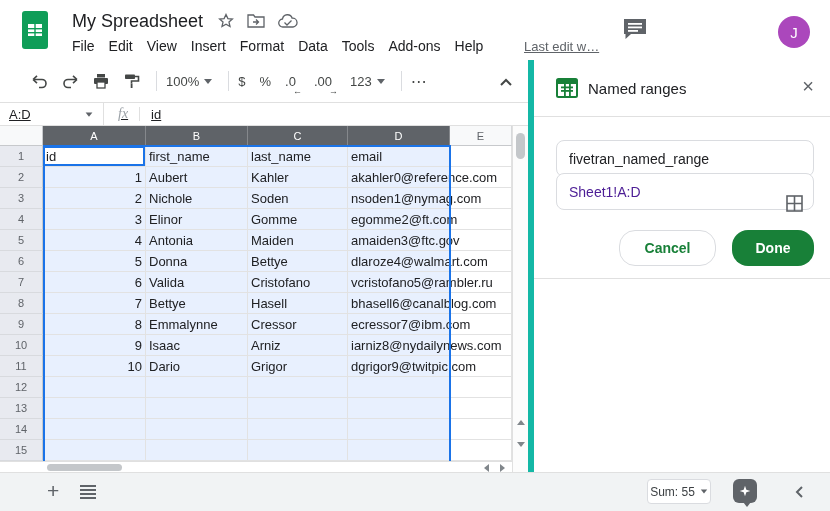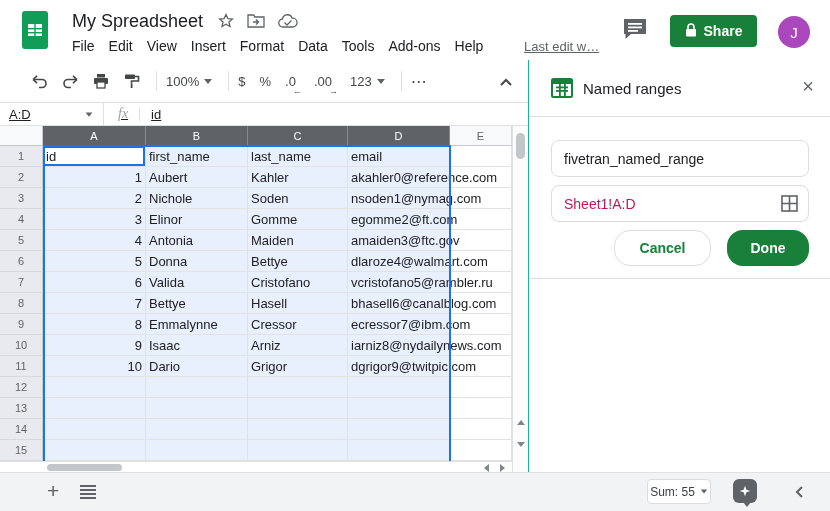--- a/index.html
+++ b/index.html
@@ -66,29 +66,29 @@
   .vthumb { position:absolute; left:3px; top:7px; width:9px; height:26px; background:#c4c7ca; border-radius:5px; }
   .tri { width:0; height:0; position:absolute; }
   .tri.up   { border-left:4px solid transparent; border-right:4px solid transparent; border-bottom:5px solid #80868b; left:4px; top:294px; }
   .tri.down { border-left:4px solid transparent; border-right:4px solid transparent; border-top:5px solid #80868b; left:4px; top:316px; }
   .hscroll { position:absolute; left:0; top:461px; width:512px; height:11px; background:#fff; border-top:1px solid #e0e0e0; }
   .hthumb { position:absolute; left:47px; top:2px; width:75px; height:7px; background:#c4c7ca; border-radius:4px; }
   .tri.left  { border-top:4px solid transparent; border-bottom:4px solid transparent; border-right:5px solid #80868b; left:484px; top:2px; }
   .tri.right { border-top:4px solid transparent; border-bottom:4px solid transparent; border-left:5px solid #80868b; left:500px; top:2px; }
 
   
-  .panel { position:absolute; left:528px; top:60px; width:302px; height:412px; background:#fff; border-left:1px solid #14b8a6; }
+  .panel { position:absolute; left:528px; top:60px; width:302px; height:412px; background:#fff; border-left:6px solid #14b8a6; }
   .panel-header { position:absolute; left:0; top:0; width:100%; height:57px; border-bottom:1px solid #e0e0e0; }
   .panel-title { position:absolute; left:54px; top:20px; font-size:15px; color:#202124; }
   .panel-icon { position:absolute; left:22px; top:18px; }
   .panel-close { position:absolute; right:16px; top:16px; font-size:20px; color:#5f6368; line-height:20px; }
   .panel-input { position:absolute; left:22px; width:258px; height:37px; border:1px solid #dadce0; border-radius:8px;
                  font-family:"Liberation Sans", sans-serif; font-size:14px; color:#202124; padding:0 12px; background:#fff; outline:none; }
   .input-name { top:80px; }
-  .input-range { top:125px; color:#be185d; padding-right:36px; }
+  .input-range { top:113px; color:#4c1d95; padding-right:36px; }
   .grid-select { position:absolute; left:252px; top:135px; }
   .btn { position:absolute; height:36px; border-radius:16px; font-size:14px; font-weight:700; display:flex; align-items:center; justify-content:center; }
   .btn-cancel { left:85px; top:170px; width:97px; background:#fff; border:1px solid #dadce0; color:#188038; }
   .btn-done { left:198px; top:170px; width:82px; background:#188038; color:#fff; }
   .panel-divider { position:absolute; left:0; top:218px; width:100%; height:1px; background:#e0e0e0; }
 
   
   .footer { position:absolute; left:0; top:472px; width:830px; height:39px; background:#f1f3f4; border-top:1px solid #e0e0e0; }
   .add-sheet { position:absolute; left:47px; top:6px; font-size:21px; color:#5f6368; font-weight:400; }
   .all-sheets { position:absolute; left:80px; top:12px; width:16px; height:14px; display:flex; flex-direction:column; justify-content:space-between; }
@@ -146,27 +146,20 @@
         <span class="menu-item">Help</span>
       </div>
     <span class="last-edit" style="position:absolute; left:516px; top:39px;">Last edit w…</span>
     <div class="comment-btn">
       <svg width="26" height="24" viewBox="0 0 26 24">
           <path d="M2 2 h22 v15 h-15 l-5.5 5 v-5 H2 Z" fill="#5f6368"></path>
           <rect x="6" y="6" width="14" height="1.8" fill="#fff"></rect>
           <rect x="6" y="9.5" width="14" height="1.8" fill="#fff"></rect>
           <rect x="6" y="13" width="10" height="1.8" fill="#fff"></rect>
         </svg>
-    </div>
-    <div class="share-btn">
-      <span><svg width="12" height="14" viewBox="0 0 12 14">
-            <rect x="1" y="6" width="10" height="7.5" rx="1" fill="#fff"></rect>
-            <path d="M3 6 V4 a3 3 0 0 1 6 0 V6" fill="none" stroke="#fff" stroke-width="1.6"></path>
-          </svg></span>
-      <span>Share</span>
     </div>
     <div class="avatar">J</div>
   </div>
 
   <div class="toolbar">
     <span class="tb-icon">
         <svg width="17" height="16" viewBox="0 0 17 16">
           <path d="M2 6.5 L6 2.8 M2 6.5 L6 10.2 M2 6.5 H11 a4 4 0 0 1 0 8 H8" fill="none" stroke="#444746" stroke-width="1.6"></path>
         </svg>
       </span>

